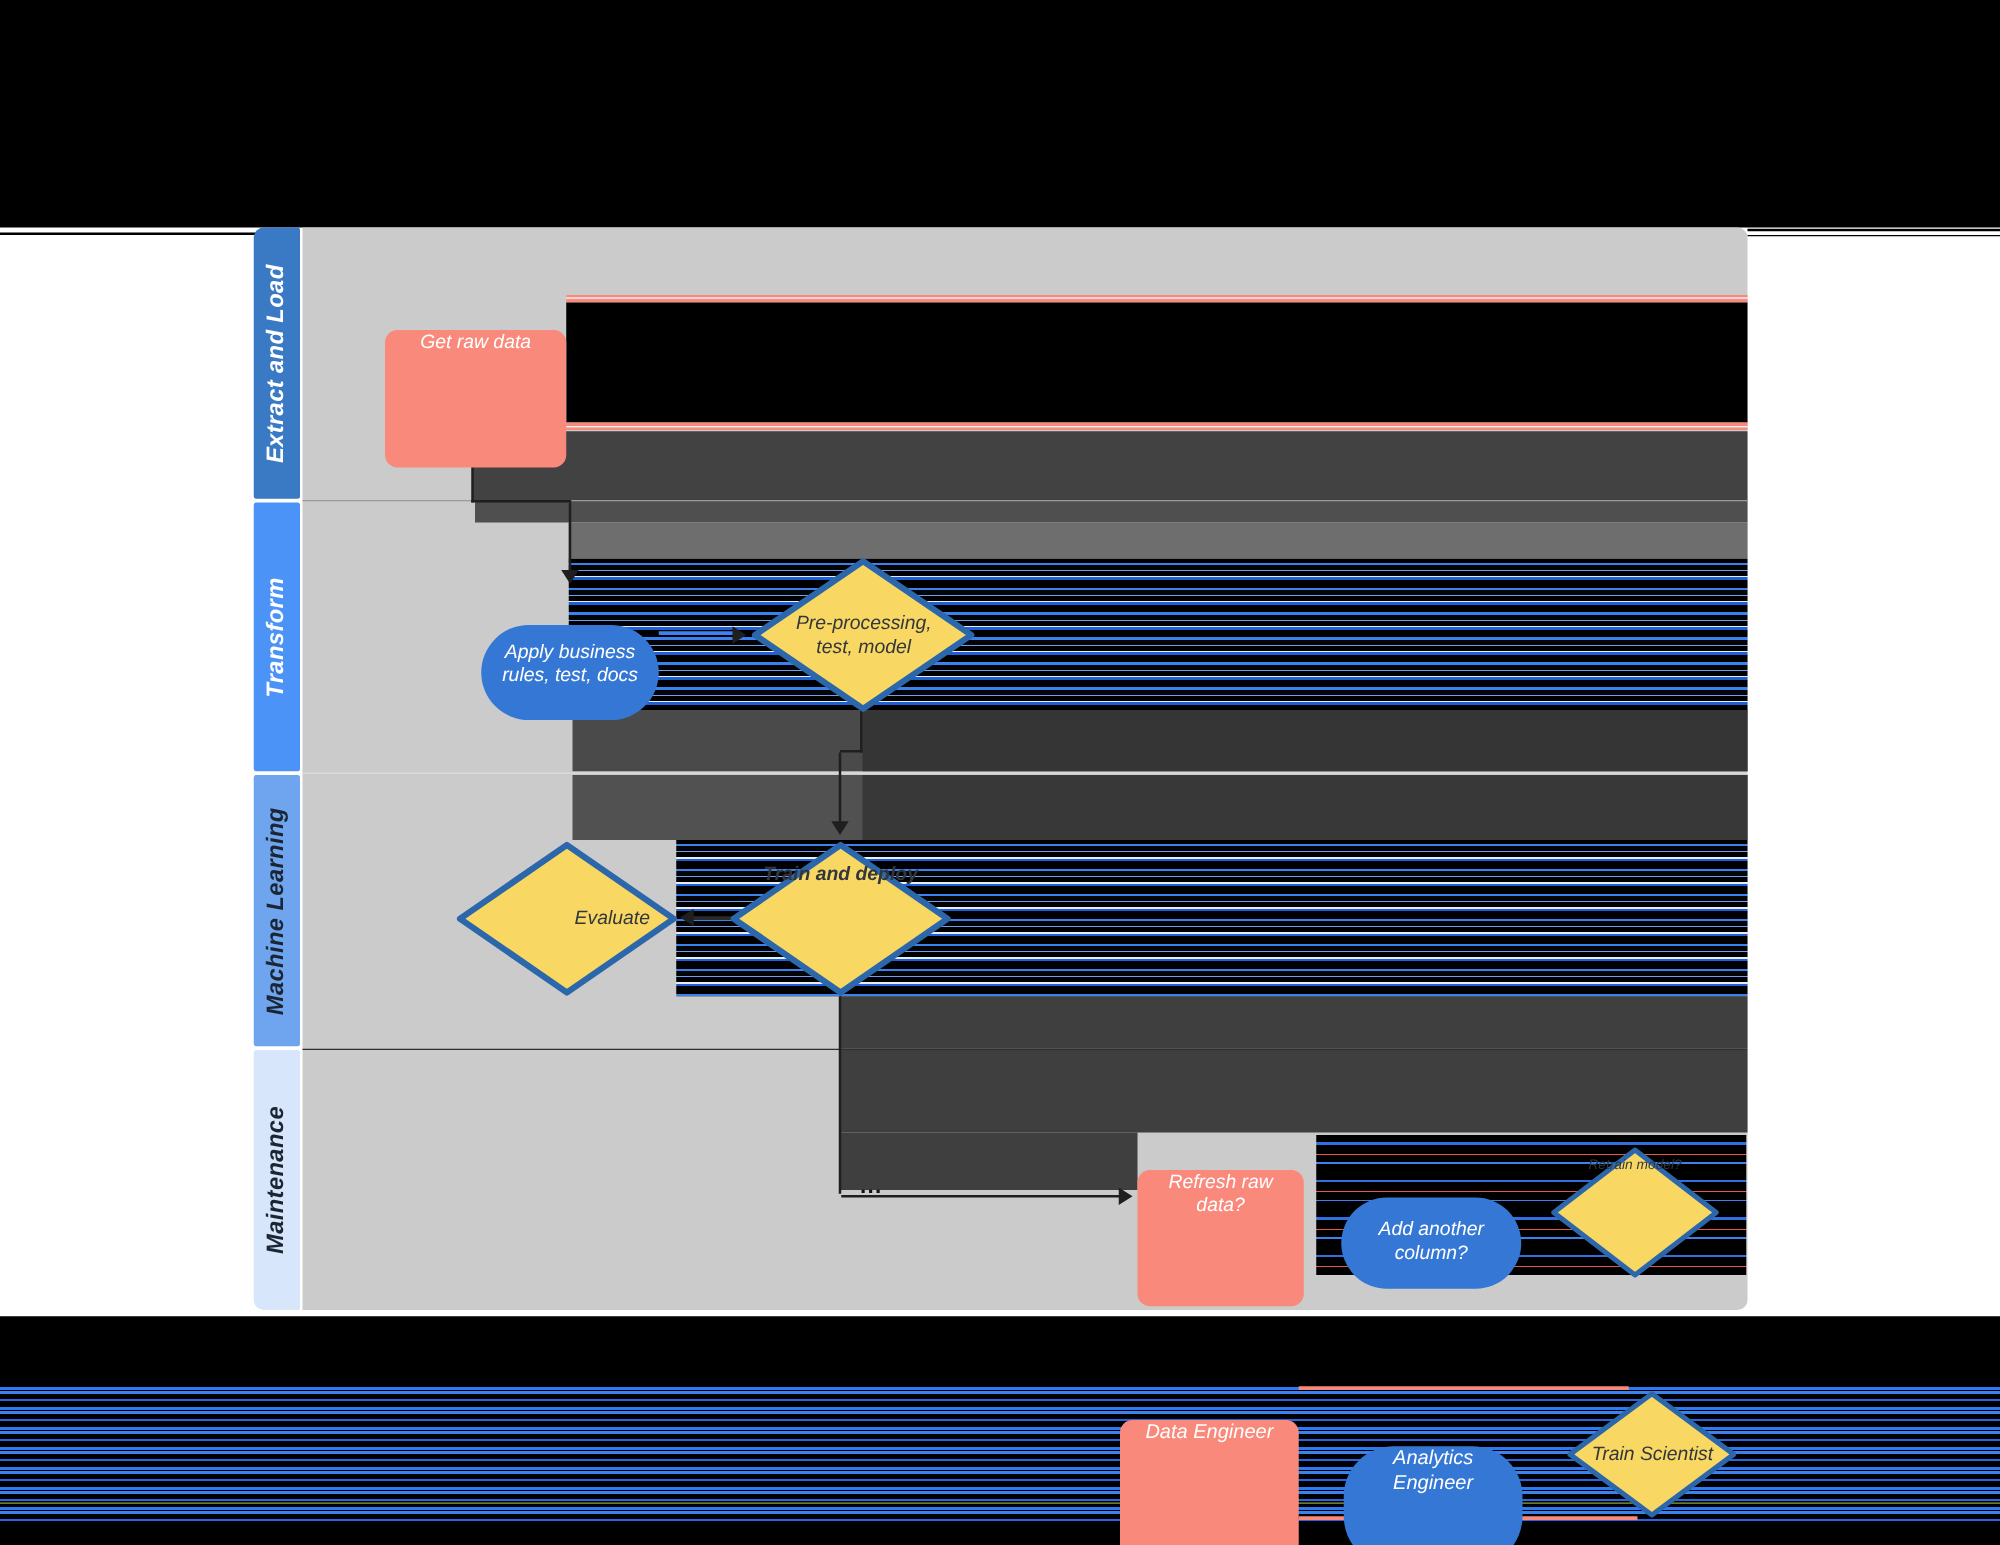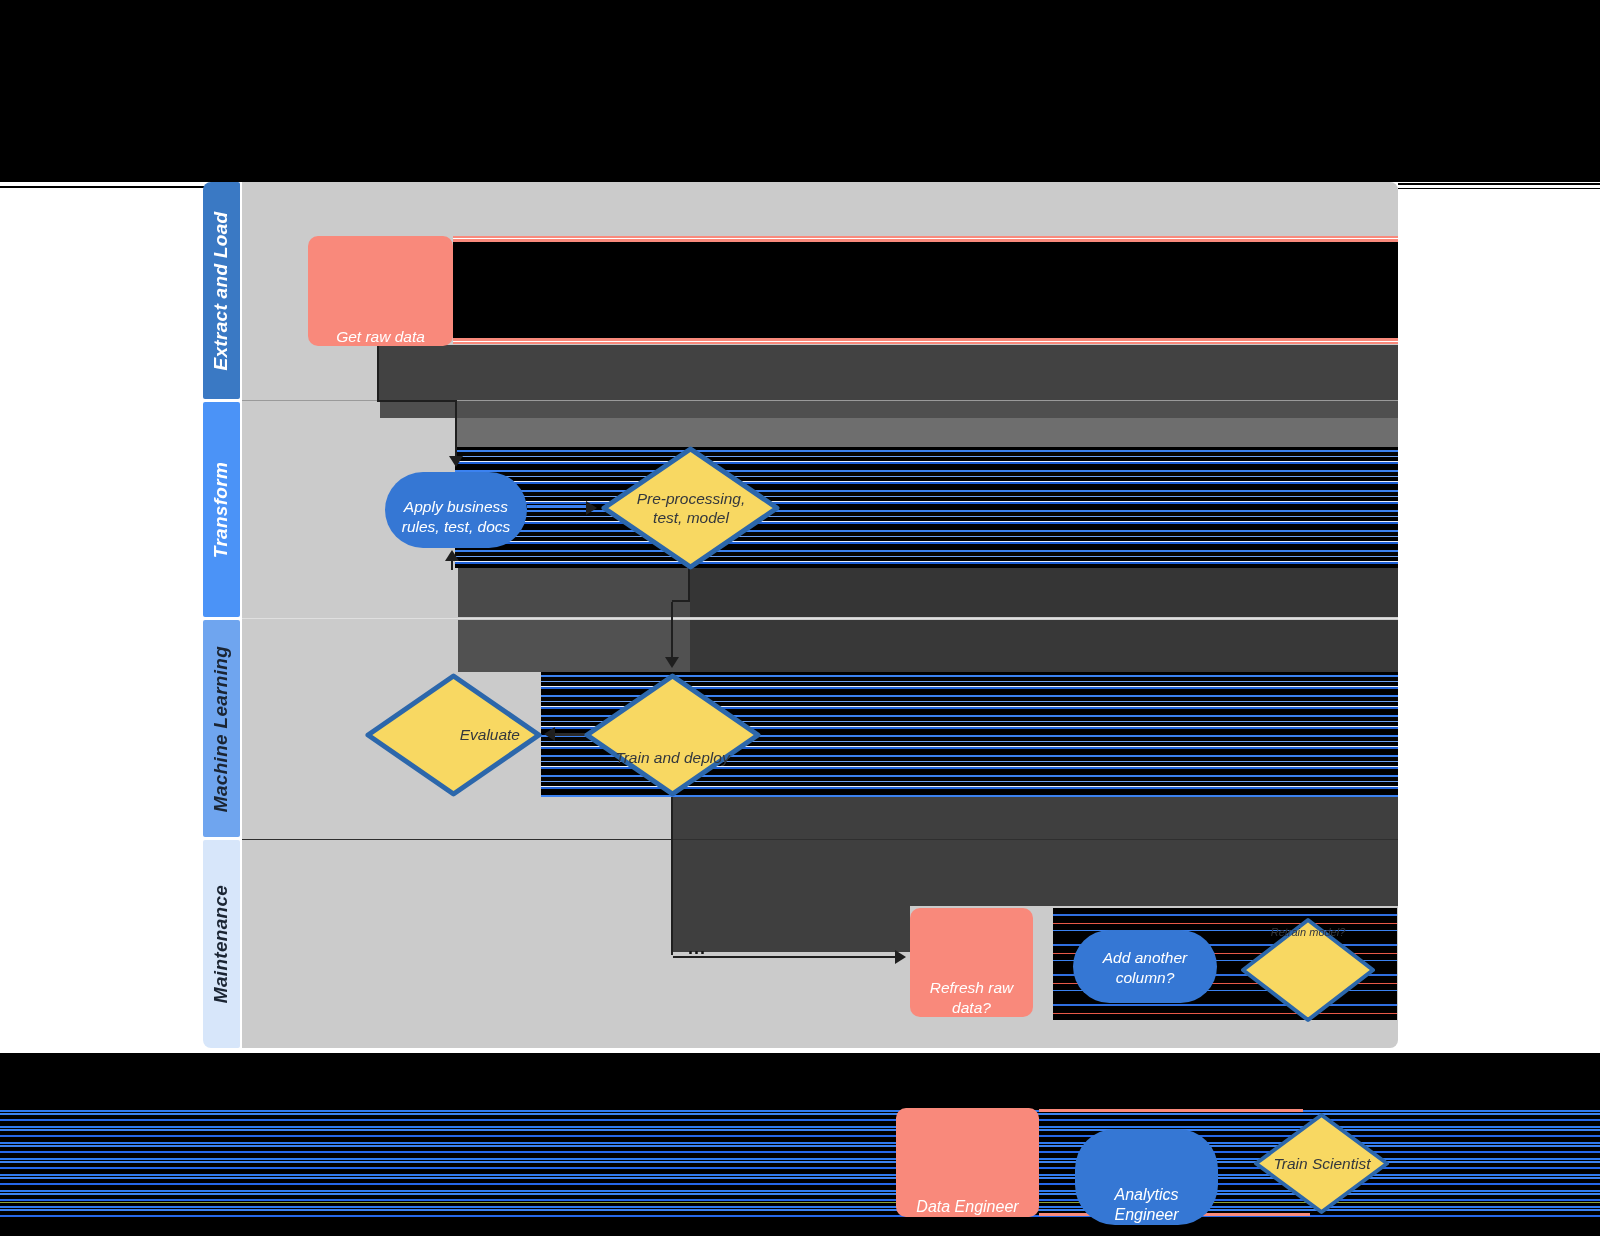--- a/index.html
+++ b/index.html
@@ -9,22 +9,22 @@
   
   .black{background:#000;}
   .stripesA{background:repeating-linear-gradient(180deg,#000 0 3px,#3b82f1 3px 5px,#050505 5px 9px,#6aa0f5 9px 10px,#000 10px 14px,#e8eef8 14px 15px,#1d5fd6 15px 17px,#000 17px 20px);}
   .stripesC{background:repeating-linear-gradient(180deg,#000 0 6px,#2f6fe0 6px 8px,#000 8px 15px,#e85948 15px 16px,#000 16px 22px,#3b82f1 22px 23px,#000 23px 30px);}
   .stripesD{background:repeating-linear-gradient(180deg,#000 0 2px,#2f7af0 2px 4px,#000 4px 5px,#3b82f1 5px 7px,#000 7px 11px,#2567e8 11px 13px,#000 13px 16px);}
   
   .panel-body{background:#cbcbcb;border-radius:0 8px 8px 0;}
   .lane-header{width:37px;display:flex;align-items:center;justify-content:center;}
   .lane-header span{transform:rotate(-90deg);white-space:nowrap;font-weight:bold;font-style:italic;font-size:19px;letter-spacing:.3px;}
   
-  .node{display:flex;align-items:flex-end;justify-content:center;text-align:center;
-        font-style:italic;font-size:15.5px;line-height:1.25;}
+  .node{display:flex;align-items:flex-start;justify-content:center;text-align:center;
+        font-style:italic;font-size:15.5px;line-height:1.25;margin-top:28px;}
   .rect-node{background:#f9897b;border-radius:10px;color:#fff;}
   .pill-node{background:#3577d4;border-radius:40px;color:#fff;}
   .diamond-label{display:flex;align-items:center;justify-content:center;text-align:center;
         font-style:italic;font-size:15.5px;line-height:1.25;color:#33373d;}
   
   .cline{background:#1f1f1f;}
   .arr{width:0;height:0;}
   .arr-down{border-left:7px solid transparent;border-right:7px solid transparent;border-top:11px solid #1f1f1f;}
   .arr-up{border-left:7px solid transparent;border-right:7px solid transparent;border-bottom:11px solid #1f1f1f;}
   .arr-left{border-top:7px solid transparent;border-bottom:7px solid transparent;border-right:11px solid #1f1f1f;}
@@ -121,25 +121,25 @@
   <svg class="abs" style="left:365px;top:673px;" width="177" height="124" viewBox="0 0 177 124">
     <polygon points="88.5,3 174,62 88.5,121 3,62" fill="#f8d862" stroke="#2c67ab" stroke-width="5" stroke-linejoin="round"></polygon>
   </svg>
   <div class="abs diamond-label" style="left:390px;top:705px;width:130px;height:60px;justify-content:flex-end;">
     <span>Evaluate</span>
   </div>
 
   <svg class="abs" style="left:584px;top:673px;" width="177" height="124" viewBox="0 0 177 124">
     <polygon points="88.5,3 174,62 88.5,121 3,62" fill="#f8d862" stroke="#2c67ab" stroke-width="5" stroke-linejoin="round"></polygon>
   </svg>
-  <div class="abs diamond-label" style="left:604px;top:728px;width:137px;height:60px;">
+  <div class="abs diamond-label" style="left:604px;top:670px;width:137px;height:60px;font-weight:bold;">
     <span>Train and deploy</span>
   </div>
 
-  <div class="abs node rect-node" style="left:910px;top:908px;width:123px;height:109px;padding:0 16px;box-sizing:border-box;">
+  <div class="abs node rect-node" style="left:910px;top:908px;width:133px;height:109px;padding:0 16px;box-sizing:border-box;">
     <span>Refresh raw data?</span>
   </div>
 
   <div class="abs node pill-node" style="left:1073px;top:930px;width:144px;height:73px;padding:16px 16px;box-sizing:border-box;">
     <span>Add another column?</span>
   </div>
 
   <svg class="abs" style="left:1240px;top:917px;" width="136" height="106" viewBox="0 0 136 106">
     <polygon points="68,3 133,53 68,103 3,53" fill="#f8d862" stroke="#2c67ab" stroke-width="4" stroke-linejoin="round"></polygon>
   </svg>

